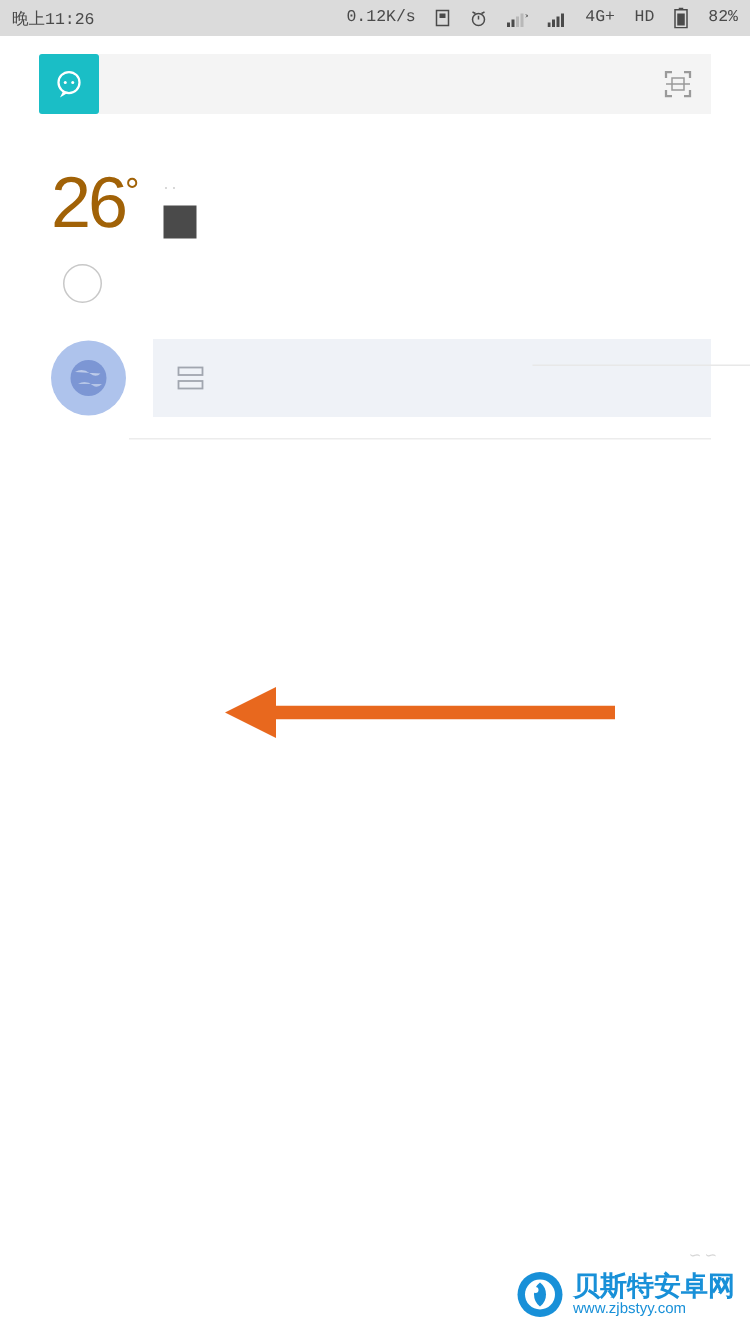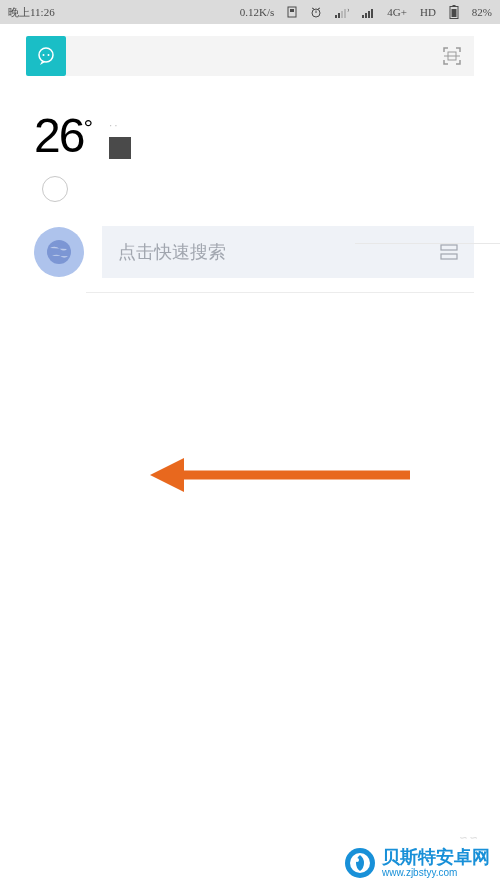--- a/index.html
+++ b/index.html
@@ -15,21 +15,21 @@
     
     .status-bar {
       height: 24px;
       background: #dbdbdb;
       display: flex;
       align-items: center;
       justify-content: space-between;
       padding: 0 8px;
       font-size: 11px;
       color: #4a4a4a;
-      font-family: Liberation Serif, serif;
+      font-family: Liberation Mono, monospace;
     }
     .status-left { display: flex; align-items: center; }
     .status-right { display: flex; align-items: center; gap: 13px; }
     .status-right svg { display: block; }
     
     
     .top-bar {
       display: flex;
       align-items: center;
       padding: 12px 26px;
@@ -61,21 +61,21 @@
     
     .weather {
       display: flex;
       align-items: flex-start;
       padding: 24px 8px 10px 8px;
       gap: 18px;
     }
     .temp {
       font-size: 48px;
       font-weight: 300;
-      color: #000000;
+      color: #a16207;
       line-height: 1;
       letter-spacing: -2px;
     }
     .temp .deg {
       font-size: 24px;
       vertical-align: top;
       position: relative;
       top: 4px;
     }
     .weather-box {
@@ -277,21 +277,20 @@
 
   <div class="search-section">
     <div class="globe">
       <svg width="28" height="28" viewBox="0 0 28 28">
           <circle cx="14" cy="14" r="12" fill="#7c96d4"></circle>
           <path d="M 5 10 Q 10 7 15 11 Q 19 14 22 11" fill="#cdd8ef" opacity="0.8"></path>
           <path d="M 7 18 Q 12 15 17 19 Q 20 21 23 18" fill="#cdd8ef" opacity="0.7"></path>
         </svg>
     </div>
     <div class="search-box">
-      <span class="placeholder">点击快速搜索</span>
       <svg width="18" height="16" viewBox="0 0 18 16">
           <rect x="1" y="1" width="16" height="5" stroke="#a1a6af" stroke-width="1.2" fill="none"></rect>
           <rect x="1" y="10" width="16" height="5" stroke="#a1a6af" stroke-width="1.2" fill="none"></rect>
         </svg>
     </div>
   </div>
   <div class="section-line"></div>
 </div>
 
 <svg class="arrow" viewBox="0 0 260 40">

